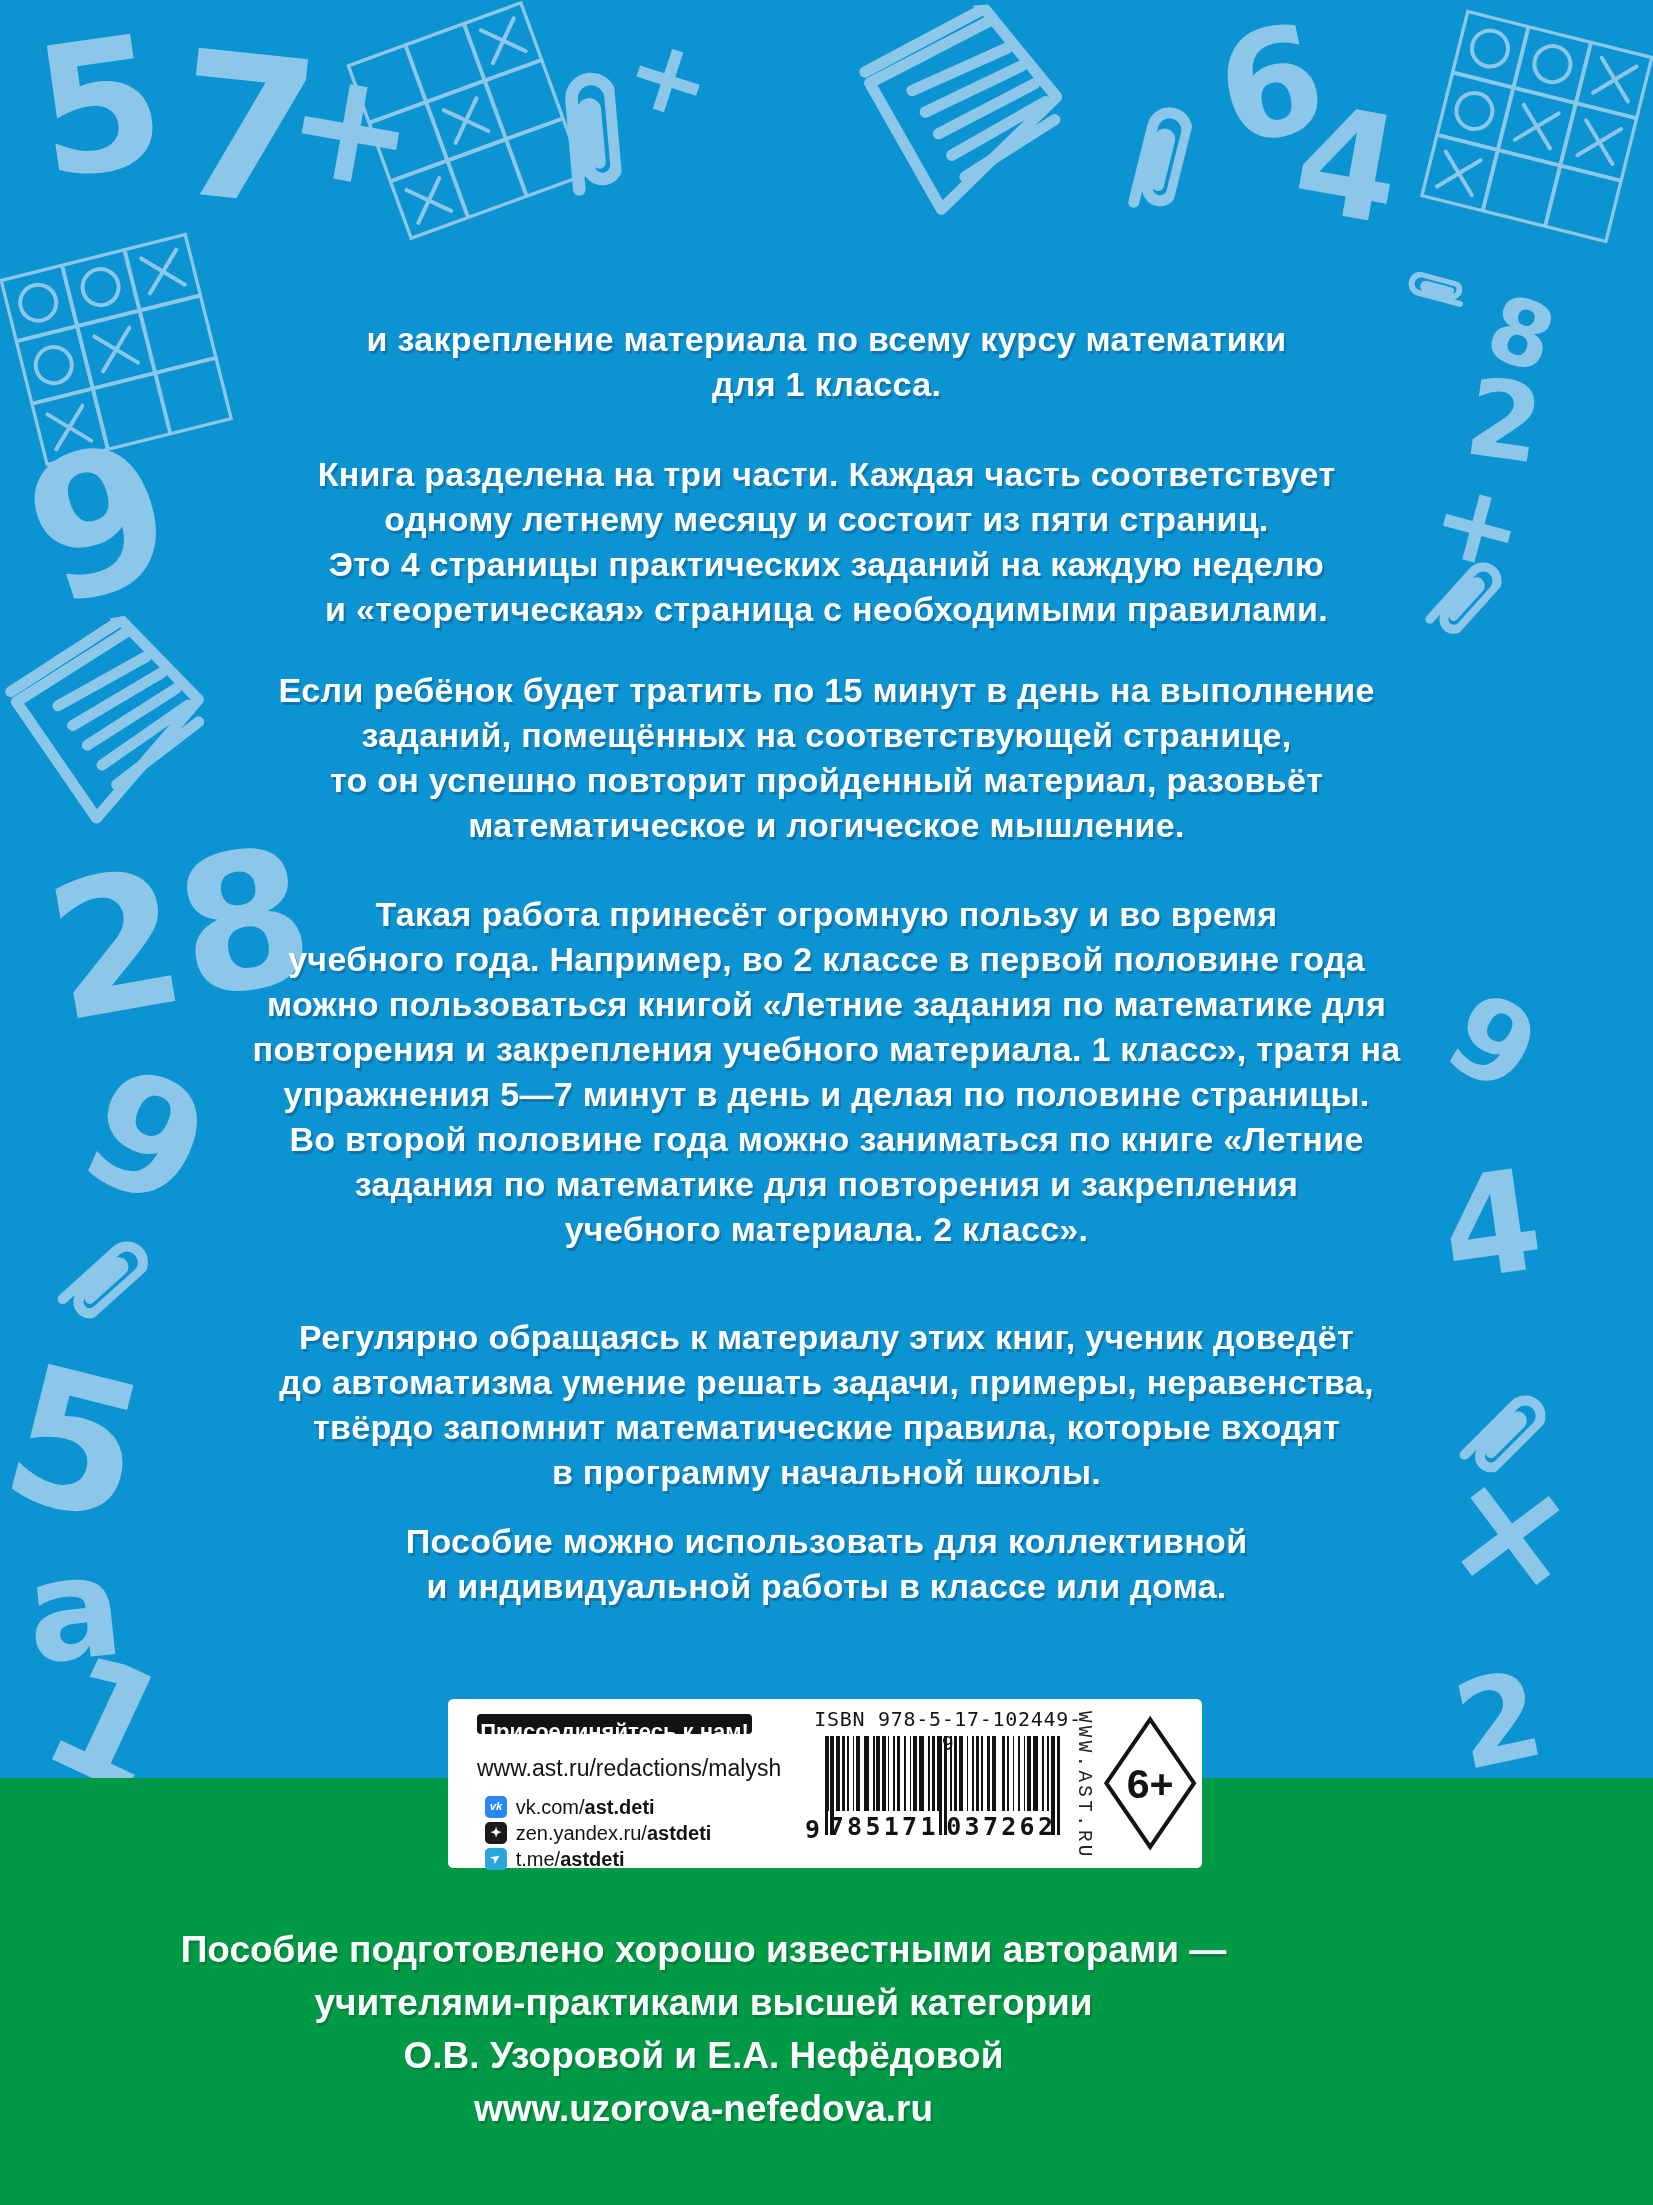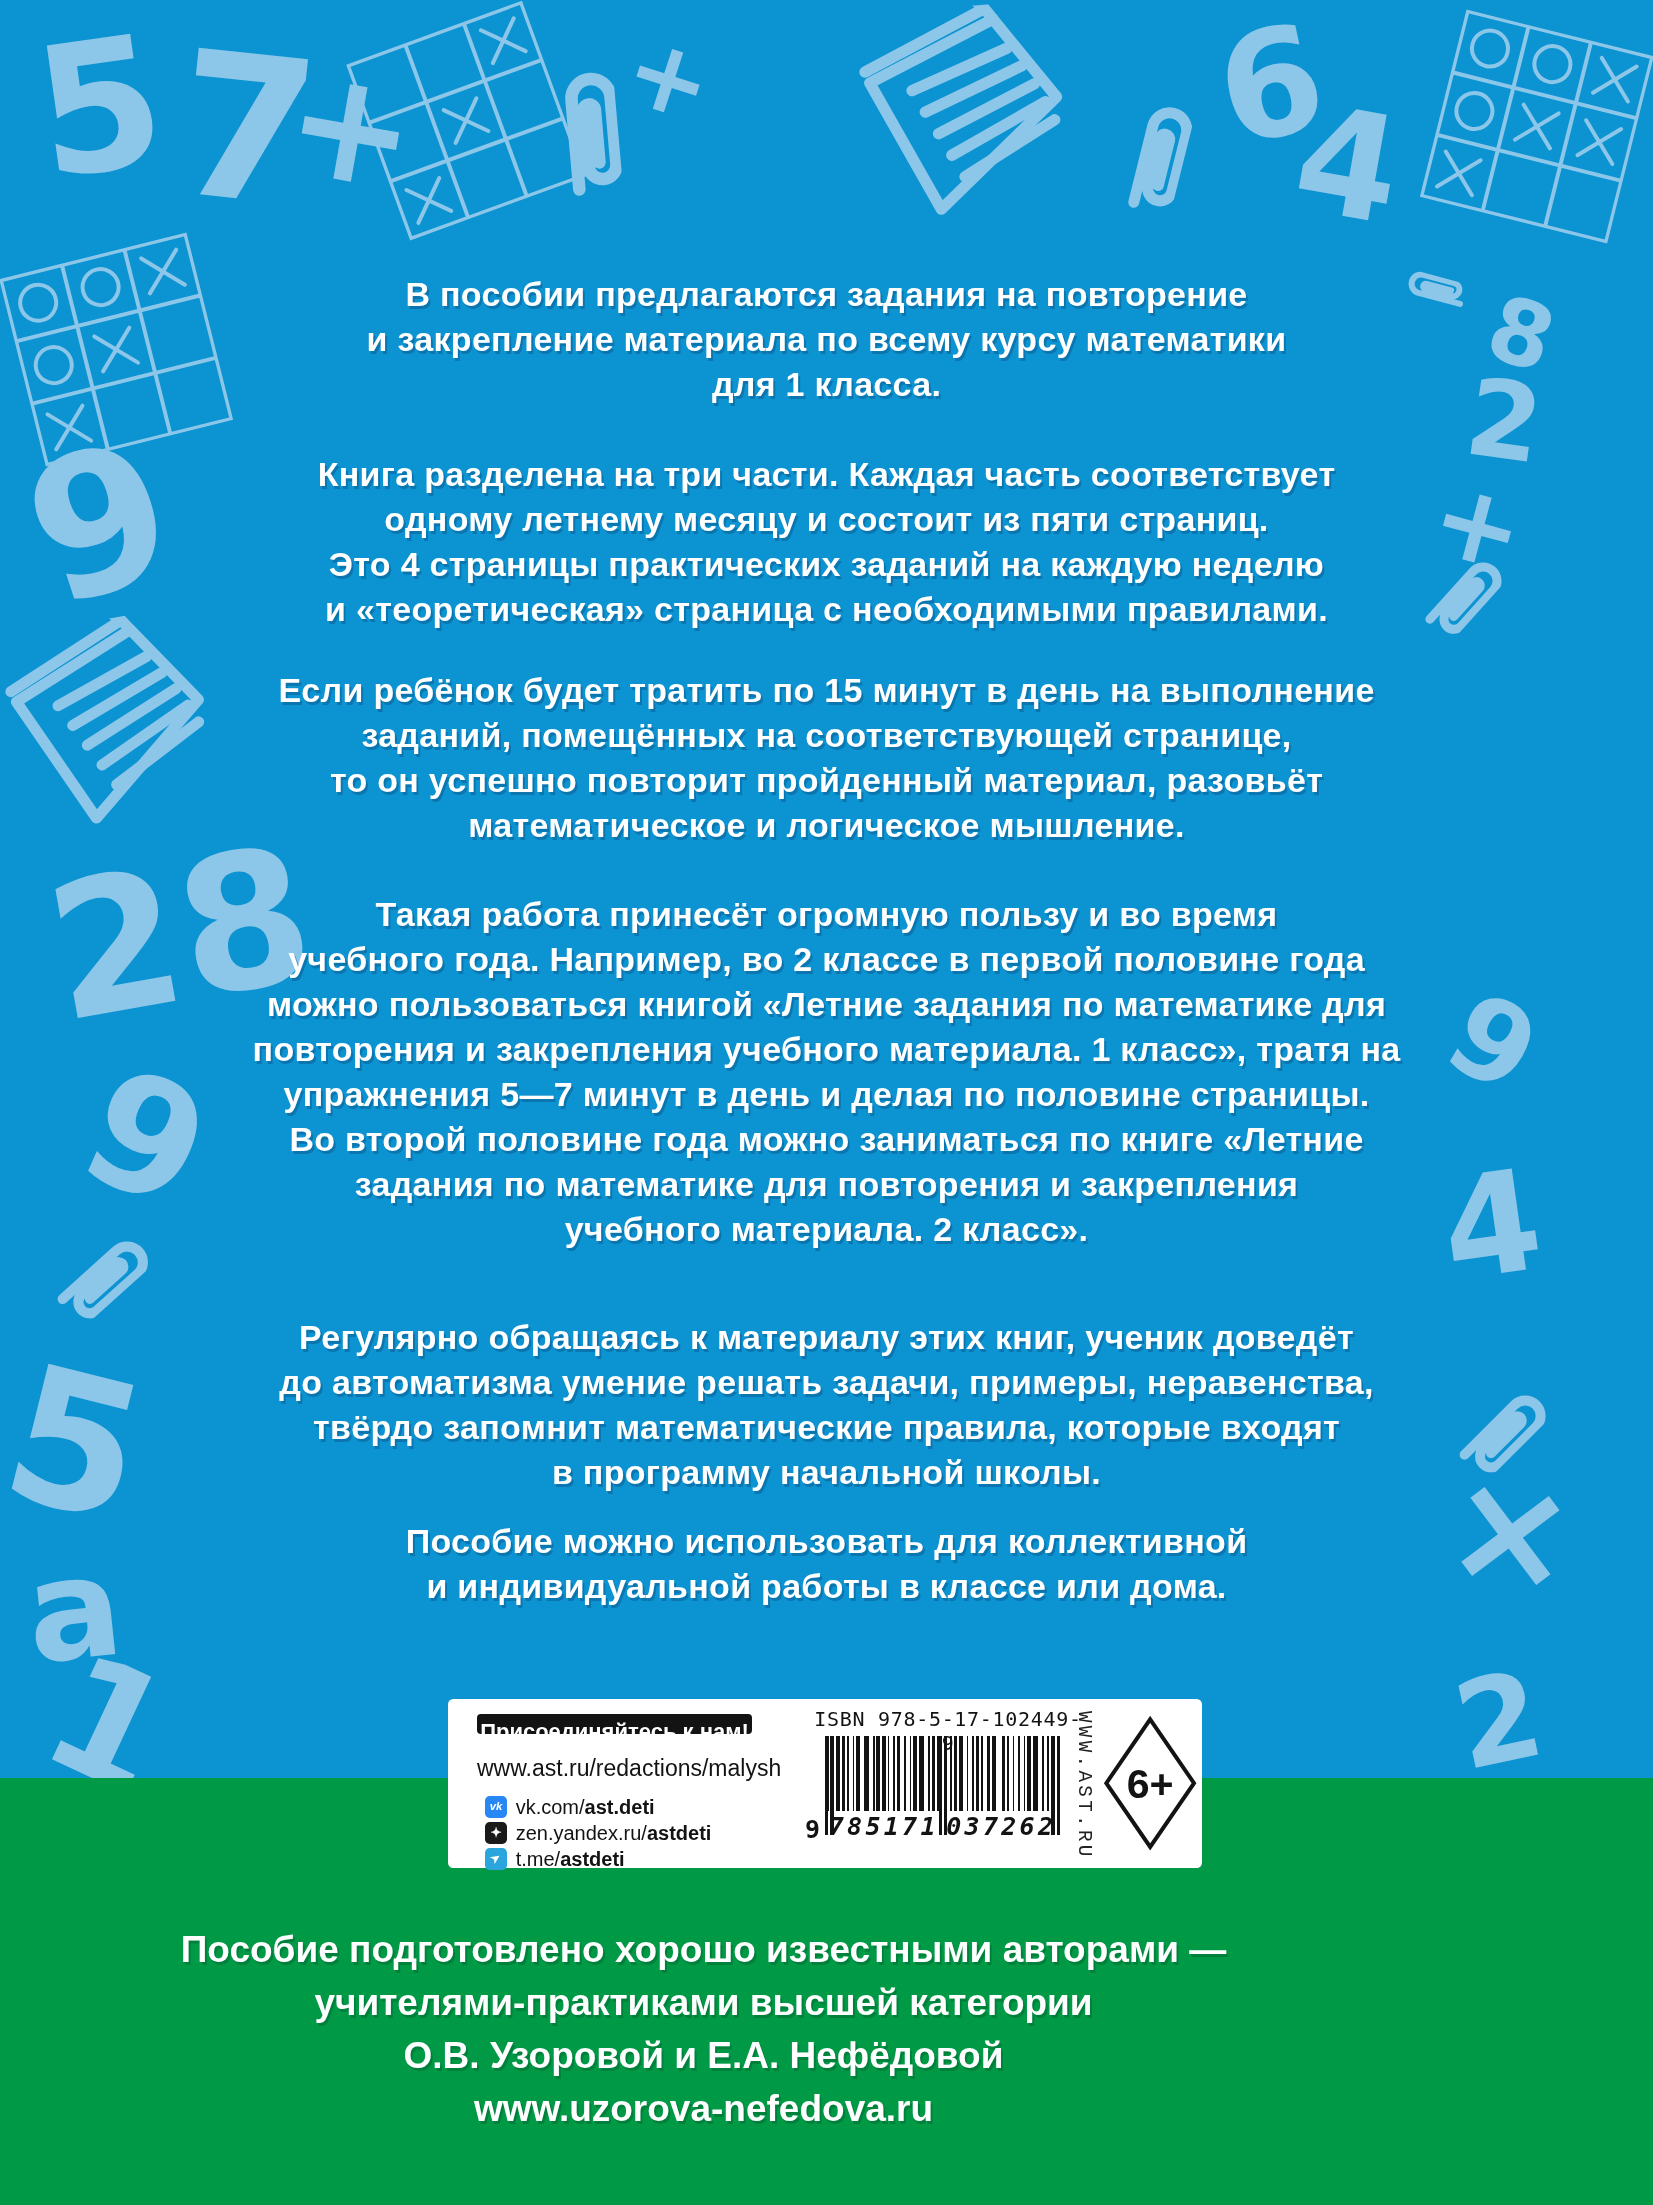--- a/index.html
+++ b/index.html
@@ -33,21 +33,21 @@
   .slabel{font-size:20px;color:#131313;}
   .slabel b{font-weight:700;}
   .isbn{position:absolute;left:360px;top:8px;width:280px;text-align:center;
         font-family:"DejaVu Sans Mono",monospace;font-size:20px;letter-spacing:0.7px;color:#131313;}
   .barcode{position:absolute;left:377px;top:37px;width:235px;height:105px;}
   .bars{display:flex;width:100%;height:75px;}
   .bars .bar{background:#131313;}
   .bars .sp{background:transparent;}
   .guard{position:absolute;top:0;width:3.3px;height:99px;background:#131313;}
   .bdigits{position:absolute;top:76px;left:0;width:100%;display:flex;
-        font-family:"DejaVu Sans Mono",monospace;font-size:25px;font-weight:700;color:#131313;font-style:italic;}
+        font-family:"DejaVu Sans Mono",monospace;font-size:25px;font-weight:700;color:#131313;}
   .bdigit-9{position:absolute;left:-20px;top:79px;font-family:"DejaVu Sans Mono",monospace;
         font-size:25px;font-weight:700;}
   .bgroup{flex:1;text-align:center;letter-spacing:3.3px;}
   .vert-url{position:absolute;left:625px;top:12px;height:147px;writing-mode:vertical-rl;
         font-family:"Liberation Mono",monospace;font-size:19.3px;letter-spacing:3.3px;color:#222;}
   .age{position:absolute;left:655px;top:16px;}
 </style>
 </head>
 <body>
 
@@ -160,21 +160,21 @@
         </svg></div>
       <div class="doodle" style="left: 1447px; top: 1463px; transform: rotate(8deg);">
         <span class="g" style="font-size:153px;color:#8cc7e9">×</span>
       </div>
       <div class="doodle" style="left: 1457px; top: 1667px; transform: rotate(-12deg);">
         <span class="g" style="font-size:120px;color:#8cc7e9">2</span>
       </div>
     </div>
 
   <main>
-    <p class="para" style="top:272px"><span class="ln">В пособии предлагаются задания на повторение</span><br><span class="ln">и закрепление материала по всему курсу математики</span><br><span class="ln">для 1 класса.</span></p>
+    <p class="para" style="top:272px"><br><span class="ln">и закрепление материала по всему курсу математики</span><br><span class="ln">для 1 класса.</span></p>
     <p class="para" style="top:452px"><span class="ln">Книга разделена на три части. Каждая часть соответствует</span><br><span class="ln">одному летнему месяцу и состоит из пяти страниц.</span><br><span class="ln">Это 4 страницы практических заданий на каждую неделю</span><br><span class="ln">и «теоретическая» страница с необходимыми правилами.</span></p>
     <p class="para" style="top:668px"><span class="ln">Если ребёнок будет тратить по 15 минут в день на выполнение</span><br><span class="ln">заданий, помещённых на соответствующей странице,</span><br><span class="ln">то он успешно повторит пройденный материал, разовьёт</span><br><span class="ln">математическое и логическое мышление.</span></p>
     <p class="para" style="top:892px"><span class="ln">Такая работа принесёт огромную пользу и во время</span><br><span class="ln">учебного года. Например, во 2 классе в первой половине года</span><br><span class="ln">можно пользоваться книгой «Летние задания по математике для</span><br><span class="ln">повторения и закрепления учебного материала. 1 класс», тратя на</span><br><span class="ln">упражнения 5—7 минут в день и делая по половине страницы.</span><br><span class="ln">Во второй половине года можно заниматься по книге «Летние</span><br><span class="ln">задания по математике для повторения и закрепления</span><br><span class="ln">учебного материала. 2 класс».</span></p>
     <p class="para" style="top:1315px"><span class="ln">Регулярно обращаясь к материалу этих книг, ученик доведёт</span><br><span class="ln">до автоматизма умение решать задачи, примеры, неравенства,</span><br><span class="ln">твёрдо запомнит математические правила, которые входят</span><br><span class="ln">в программу начальной школы.</span></p>
     <p class="para" style="top:1519px"><span class="ln">Пособие можно использовать для коллективной</span><br><span class="ln">и индивидуальной работы в классе или дома.</span></p>
   </main>
 
   <div class="green-band"></div>
 
   <div class="footer-text"><span class="ln">Пособие подготовлено хорошо известными авторами —</span><br><span class="ln">учителями-практиками высшей категории</span><br><span class="ln">О.В. Узоровой и Е.А. Нефёдовой</span><br><span class="ln">www.uzorova-nefedova.ru</span></div>

